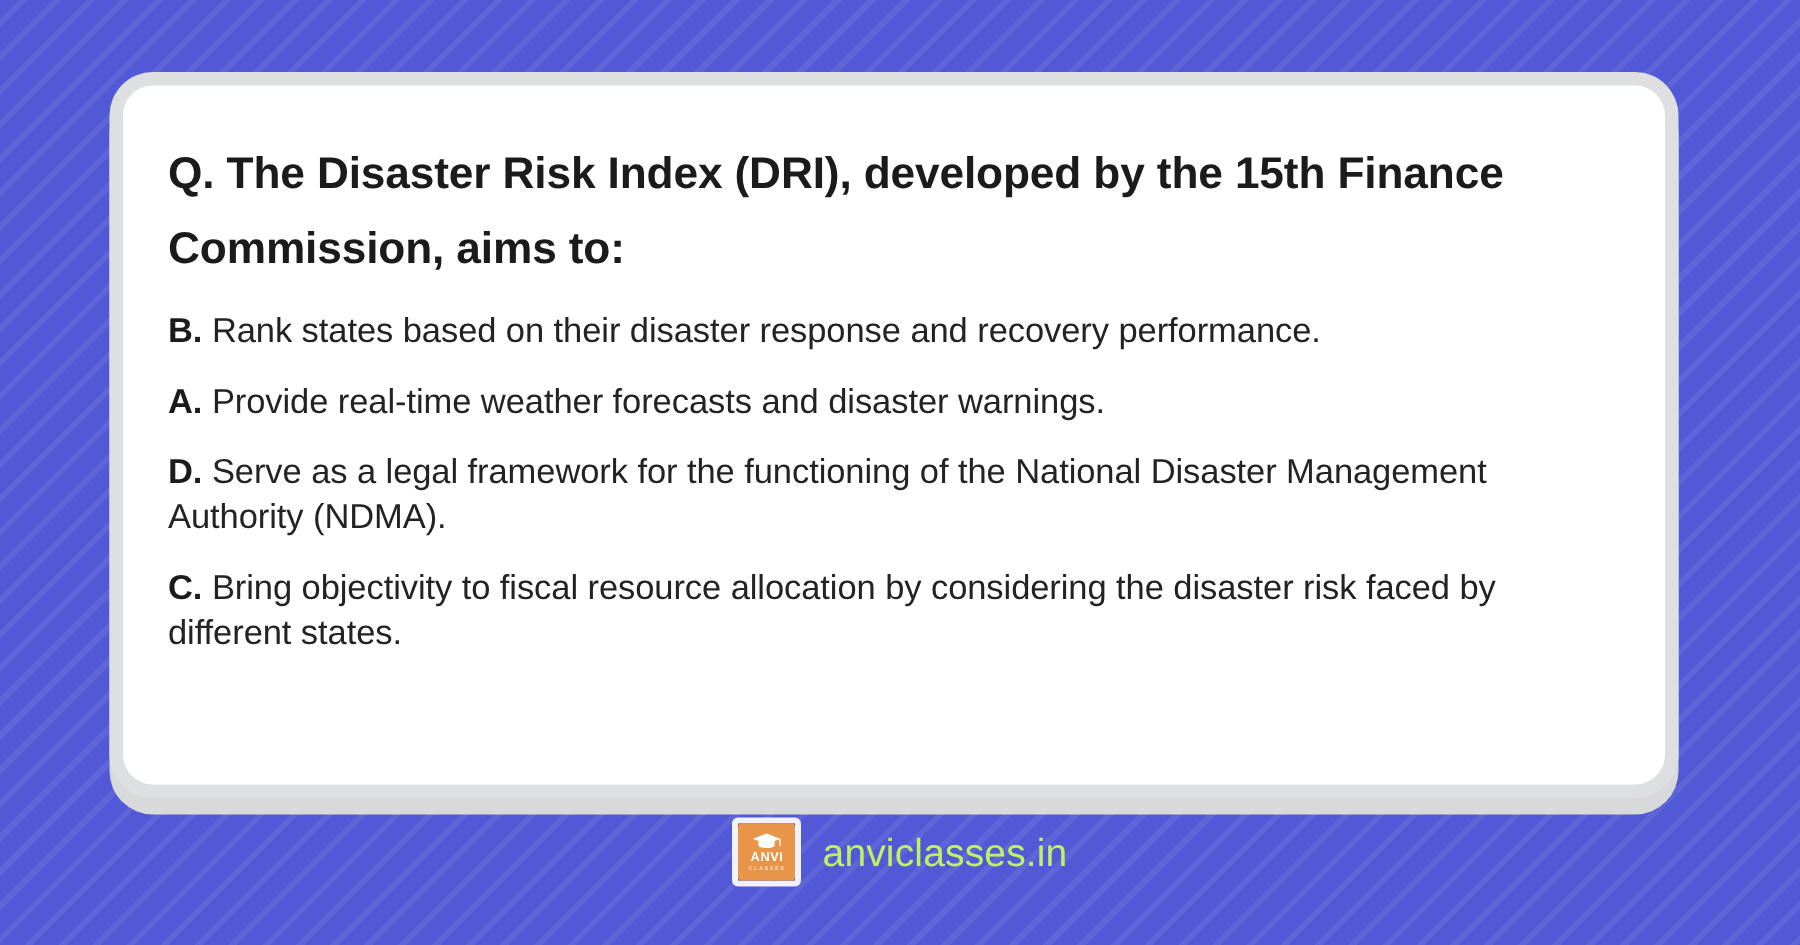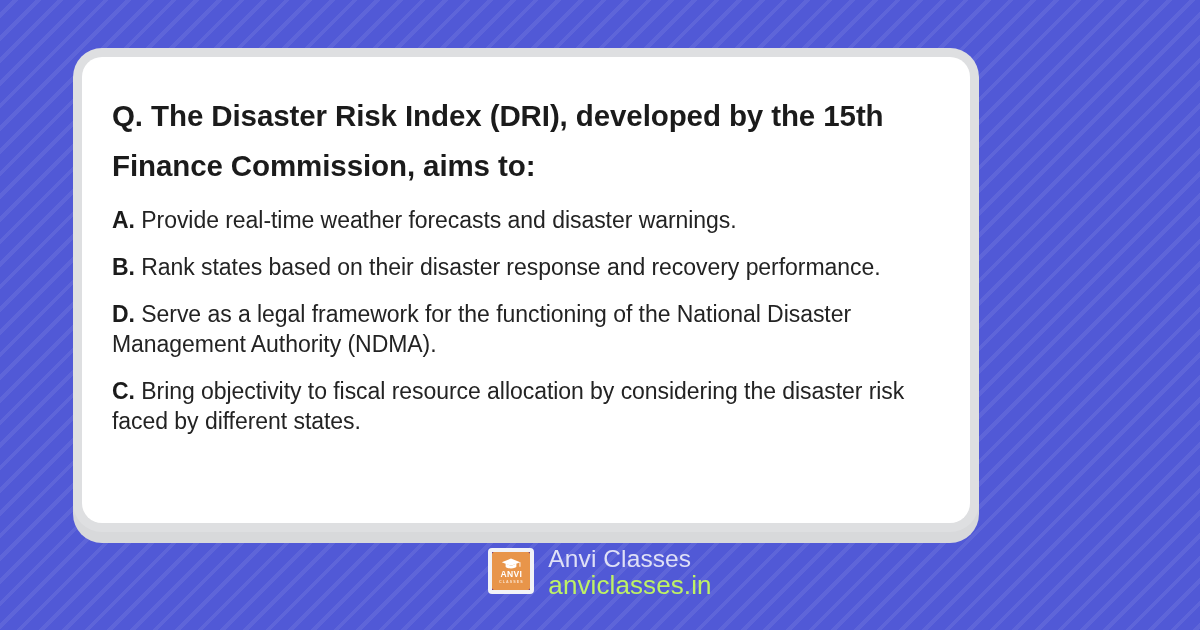--- a/index.html
+++ b/index.html
@@ -23,21 +23,21 @@
         rgba(255,255,255,0.00) 16px
     );
     position: relative;
   }
 
   
   .card {
     position: absolute;
     left: 82px;
     top: 57px;
-    width: 888px;
+    width: 1028px;
     height: 466px;
     background: #ffffff;
     border-radius: 20px;
     box-shadow:
        0 0 0 9px #dedfe1,
        0 11px 0 9px #d8d9db;
     padding: 34px 30px 0 30px;
   }
 
   .question {
@@ -148,27 +148,27 @@
 </head>
 <body>
 
 <div class="card">
 
   <p class="question">Q. The Disaster Risk Index (DRI), developed by the 15th Finance Commission, aims to:</p>
 
   <ul class="options">
 
     <li class="option">
+      <span class="letter">B.</span>
+      <span>Rank states based on their disaster response and recovery performance.</span>
+    </li>
+
+    <li class="option">
       <span class="letter">A.</span>
       <span>Provide real-time weather forecasts and disaster warnings.</span>
-    </li>
-
-    <li class="option">
-      <span class="letter">B.</span>
-      <span>Rank states based on their disaster response and recovery performance.</span>
     </li>
 
     <li class="option">
       <span class="letter">D.</span>
       <span>Serve as a legal framework for the functioning of the National Disaster Management Authority (NDMA).</span>
     </li>
 
     <li class="option">
       <span class="letter">C.</span>
       <span>Bring objectivity to fiscal resource allocation by considering the disaster risk faced by different states.</span>
@@ -185,17 +185,16 @@
         <path d="M10 0.6 L19.2 4.2 L10 7.8 L0.8 4.2 Z" fill="#ffffff"></path>
         <path d="M4.6 5.6 L4.6 8.5 C4.6 9.6 7.0 10.4 10 10.4 C13 10.4 15.4 9.6 15.4 8.5 L15.4 5.6 L10 7.9 Z" fill="#ffffff"></path>
         <rect x="18.5" y="4.2" width="0.9" height="4.6" fill="#ffffff"></rect>
       </svg>
       <div class="logo-anvi">ANVI</div>
       <div class="logo-classes">CLASSES</div>
     </div>
   </div>
 
   <div class="brand-text">
-    <div class="brand-name">Anvi Classes</div>
     <div class="brand-url">anviclasses.in</div>
   </div>
 
 </div>
 
 </body></html>

